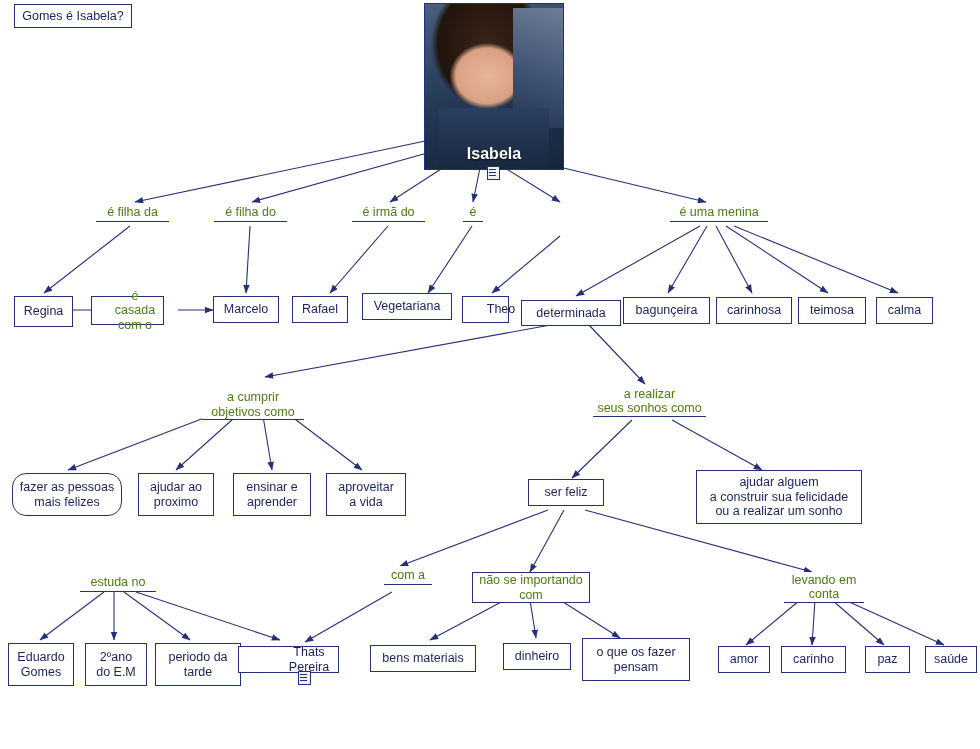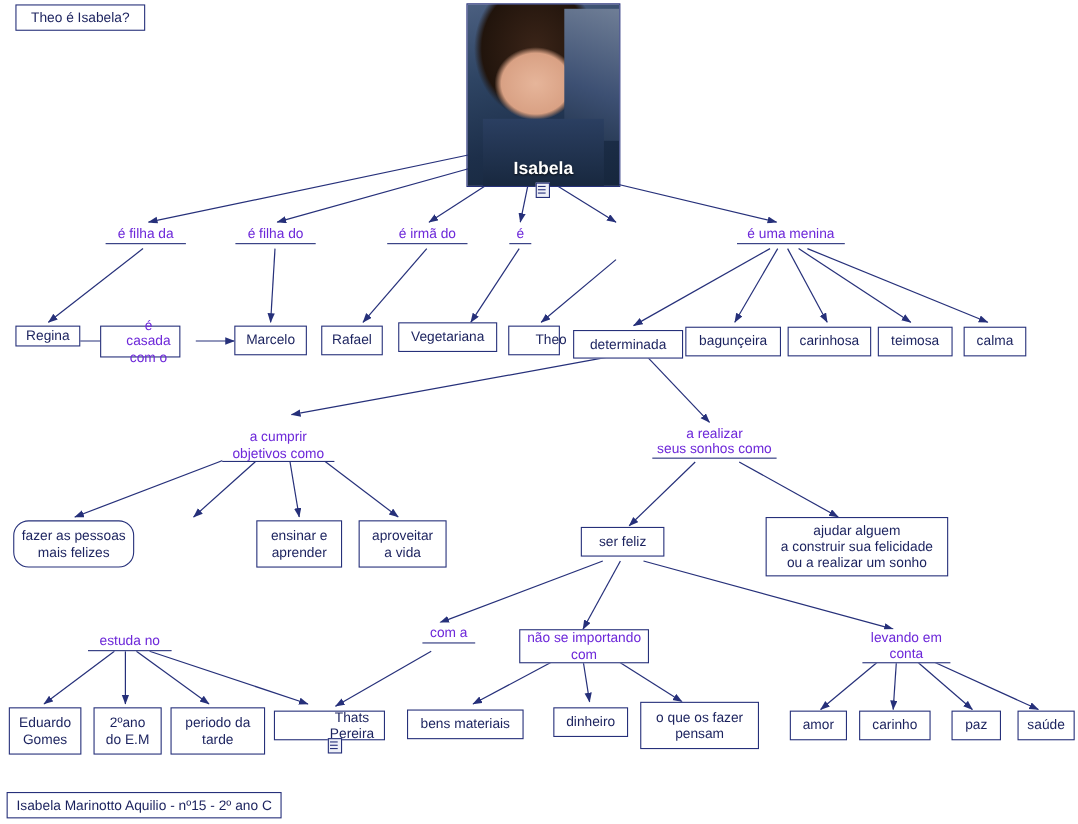--- a/index.html
+++ b/index.html
@@ -36,21 +36,21 @@
     align-items: center;
     justify-content: center;
     padding: 3px 5px;
     white-space: pre-line;
     z-index: 3;
   }
   .label {
     position: absolute;
     box-sizing: border-box;
     background: #ffffff;
-    color: #6d28d9;
+    color: #4d7c0f;
     font-size: 12.5px;
     line-height: 1.15;
     text-align: center;
     display: flex;
     align-items: center;
     justify-content: center;
     padding: 1px 4px;
     white-space: pre-line;
     border-bottom: 1px solid #26307a;
     z-index: 3;
@@ -169,21 +169,21 @@
       <path d="M560,600 L620,638"></path>
 
       <path d="M800,600 L746,645"></path>
       <path d="M815,600 L812,645"></path>
       <path d="M832,600 L884,645"></path>
       <path d="M845,600 L944,645"></path>
     </g>
   </svg>
 
   <div class="node" style="left:14px; top:4px; width:118px; height:24px;">
-    <span>Theo é Isabela?</span>
+    <span>Gomes é Isabela?</span>
   </div>
 
   <div class="photo" style="left:424px; top:3px; width:138px; height:165px;
               background:
                 radial-gradient(ellipse 52px 46px at 62px 72px, #e6b59a 0%, #d9a184 60%, rgba(217,161,132,0) 72%),
                 radial-gradient(ellipse 70px 80px at 62px 40px, #3a2418 0%, #21140c 70%, rgba(33,20,12,0) 80%),
                 linear-gradient(165deg, #4b5f80 0%, #2e4463 35%, #1d2f4a 70%, #16263c 100%);">
     <div style="position:absolute; left:88px; top:4px; width:50px; height:120px;
                 background: linear-gradient(200deg, #6f7e96 0%, #3d5073 60%, #24364f 100%);"></div>
     <div style="position:absolute; left:14px; top:104px; width:110px; height:61px;
@@ -207,21 +207,21 @@
   <div class="label" style="left:352px; top:203px; width:73px; height:19px;">
     <span>é irmã do</span>
   </div>
   <div class="label" style="left:463px; top:203px; width:20px; height:19px;">
     <span>é</span>
   </div>
   <div class="label" style="left:670px; top:203px; width:98px; height:19px;">
     <span>é uma menina</span>
   </div>
 
-  <div class="node" style="left:14px; top:296px; width:59px; height:19px;">
+  <div class="node" style="left:14px; top:296px; width:59px; height:31px;">
     <span>Regina</span>
   </div>
   <div class="label boxed" style="left:91px; top:296px; width:73px; height:29px;padding-left:19px;">
     <span>é casada
 com o</span>
   </div>
   <div class="node" style="left:213px; top:296px; width:66px; height:27px;">
     <span>Marcelo</span>
   </div>
   <div class="node" style="left:292px; top:296px; width:56px; height:27px;">
@@ -254,20 +254,24 @@
 objetivos como</span>
   </div>
   <div class="label" style="left:593px; top:386px; width:113px; height:31px;">
     <span>a realizar
 seus sonhos como</span>
   </div>
 
   <div class="node" style="left:12px; top:473px; width:110px; height:43px;border-radius:14px;">
     <span>fazer as pessoas
 mais felizes</span>
+  </div>
+  <div class="node" style="left:138px; top:473px; width:76px; height:43px;">
+    <span>ajudar ao
+proximo</span>
   </div>
   <div class="node" style="left:233px; top:473px; width:78px; height:43px;">
     <span>ensinar e
 aprender</span>
   </div>
   <div class="node" style="left:326px; top:473px; width:80px; height:43px;">
     <span>aproveitar
 a vida</span>
   </div>
 
@@ -300,21 +304,21 @@
 Gomes</span>
   </div>
   <div class="node" style="left:85px; top:643px; width:62px; height:43px;">
     <span>2ºano
 do E.M</span>
   </div>
   <div class="node" style="left:155px; top:643px; width:86px; height:43px;">
     <span>periodo da
 tarde</span>
   </div>
-  <div class="node" style="left:249px; top:646px; width:101px; height:27px;padding-left:46px;">
+  <div class="node" style="left:238px; top:646px; width:101px; height:27px;padding-left:46px;">
     <span>Thats Pereira</span>
   </div>
   <div class="note-icon" style="left:298px; top:671px;">
     <div class="nbox"></div>
     <div class="nline" style="top:3px;"></div>
     <div class="nline" style="top:6px;"></div>
     <div class="nline" style="top:9px;"></div>
   </div>
 
   <div class="node" style="left:370px; top:645px; width:106px; height:27px;">
@@ -333,17 +337,14 @@
   <div class="node" style="left:781px; top:646px; width:65px; height:27px;">
     <span>carinho</span>
   </div>
   <div class="node" style="left:865px; top:646px; width:45px; height:27px;">
     <span>paz</span>
   </div>
   <div class="node" style="left:925px; top:646px; width:52px; height:27px;">
     <span>saúde</span>
   </div>
 
-  <div class="footer">
-    <span>Isabela Marinotto Aquilio - nº15 - 2º ano C</span>
-  </div>
 
 </div>
 
 </body></html>

